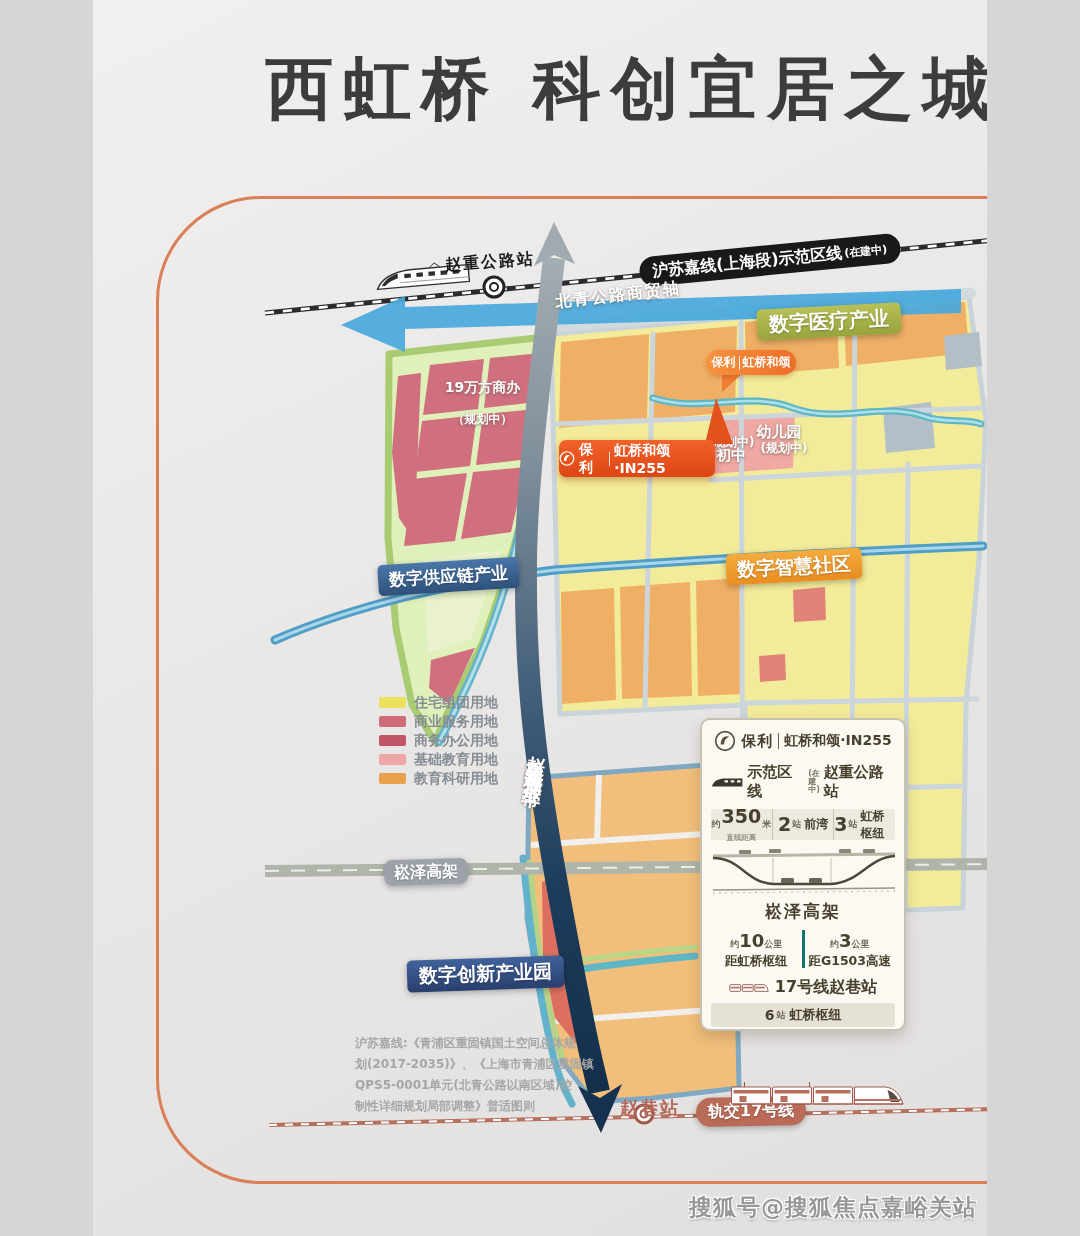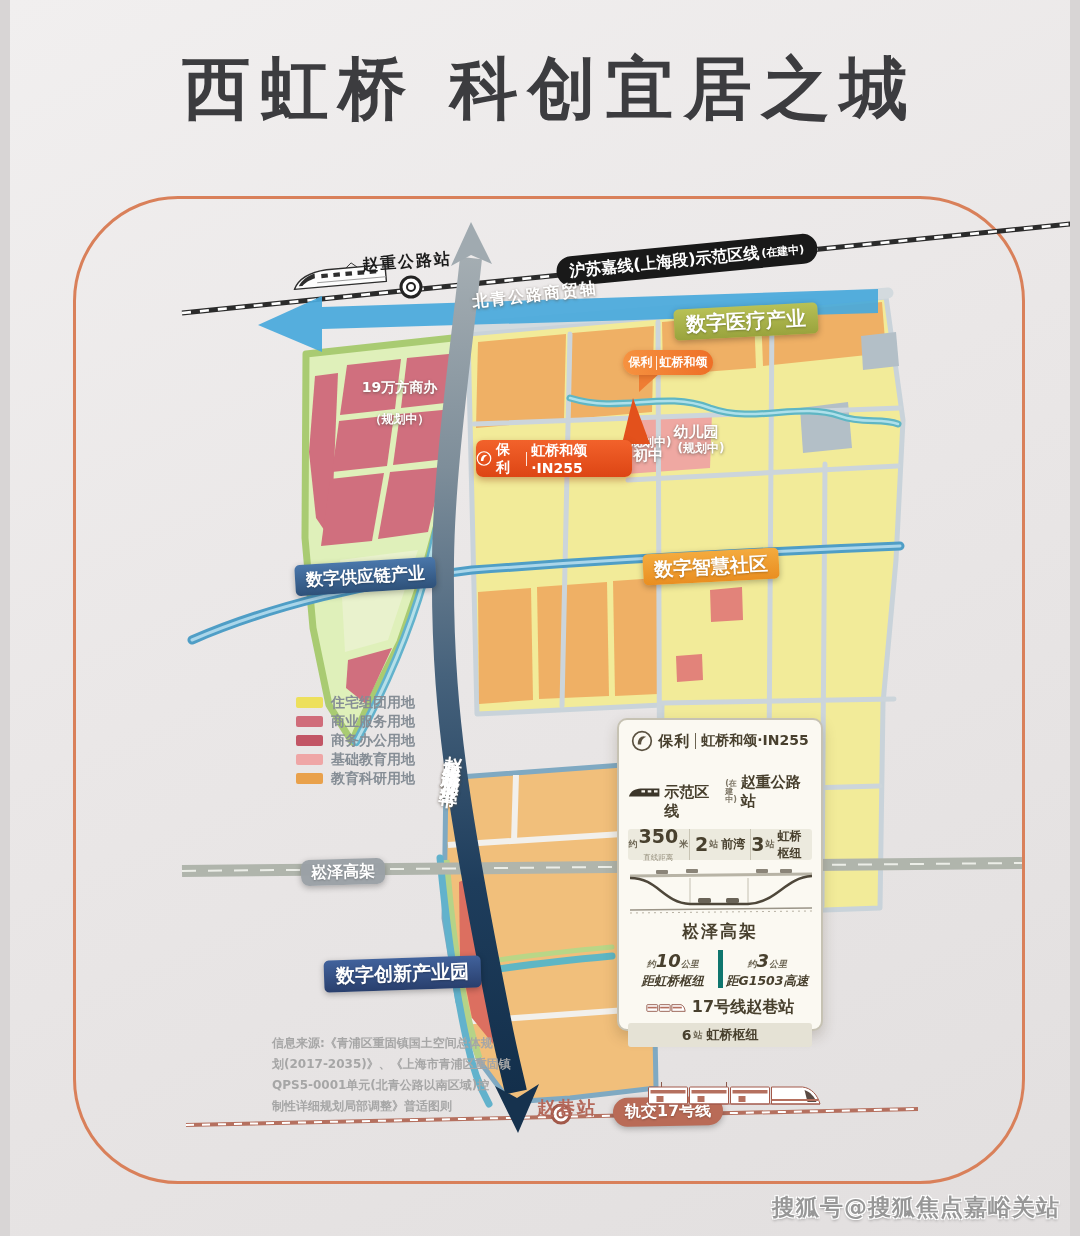--- a/index.html
+++ b/index.html
@@ -1,17 +1,17 @@
 <!DOCTYPE html>
 <html><head>
 <meta charset="utf-8">
 <style>
   html,body{margin:0;padding:0;background:#d8d5d5;}
   *{box-sizing:border-box;font-family:"DejaVu Sans","Liberation Sans",sans-serif;}
-  .stage{position:relative;width:1060px;height:1236px;margin:0 auto;overflow:hidden;
+  .stage{position:relative;width:894px;height:1236px;margin:0 auto;overflow:hidden;
     background:linear-gradient(155deg,#f1efef 0%,#eae7e7 45%,#e2dfdf 100%);}
   .abs{position:absolute;}
   .title{left:0;top:44px;width:1080px;text-align:center;font-size:68px;font-weight:900;
     color:#3c3c3f;letter-spacing:10px;}
   .frame{left:63px;top:196px;width:952px;height:988px;border:3px solid #d9805a;border-radius:105px;}
   svg.mapsvg{left:0;top:0;width:1080px;height:1236px;}
   
   .pill{display:flex;align-items:center;justify-content:center;color:#fff;font-weight:800;
     border-radius:5px;box-shadow:0 2px 6px rgba(0,0,0,.28);white-space:nowrap;
     text-shadow:0 1px 2px rgba(0,0,0,.25);}
@@ -64,35 +64,35 @@
   .legend-swatch{width:27px;height:11px;border-radius:2px;}
   .legend-label{font-size:14px;font-weight:800;color:#858d95;white-space:nowrap;}
   
   .card{left:607px;top:718px;width:206px;height:313px;background:#fbf9f2;border:2px solid #c6c2b3;
     border-radius:10px;box-shadow:0 6px 14px rgba(70,55,30,.22);padding:10px 9px 8px;color:#48402e;}
   .card-head{display:flex;align-items:center;justify-content:center;gap:5px;font-weight:800;}
   .card-head .brand{font-size:15px;letter-spacing:1px;}
   .card-head .bar{width:1px;height:16px;background:#6a6250;}
   .card-head .proj{font-size:14px;}
   .card-rail{margin-top:11px;display:flex;align-items:center;justify-content:center;gap:4px;font-weight:800;}
-  .card-rail .pre{font-size:15px;margin-top:20px;}
+  .card-rail .pre{font-size:15px;}
   .card-rail .st{font-size:8px;color:#7d7666;line-height:1;width:12px;}
   .card-rail .sta{font-size:15px;}
   .card-stats{margin-top:8px;background:#eceade;border-radius:3px;height:31px;display:flex;align-items:stretch;}
   .cell{flex:1;display:flex;align-items:center;justify-content:center;gap:1px;}
   .cell+.cell{border-left:1px solid #c8c4b4;}
   .cell .sm{font-size:9px;font-weight:700;color:#6d6654;}
   .cell .num{font-size:19px;font-weight:800;line-height:1;}
   .cell .dest{font-size:12px;font-weight:800;margin-left:2px;}
   .cell .stack{display:flex;flex-direction:column;align-items:center;line-height:1;}
-  .cell .sub{font-size:7.5px;color:#97917f;font-weight:400;margin-top:8px;}
+  .cell .sub{font-size:7.5px;color:#97917f;font-weight:700;margin-top:8px;}
   .card-road-name{margin-top:2px;text-align:center;font-size:17px;font-weight:800;letter-spacing:2px;}
   .card-dist{margin-top:7px;display:flex;}
-  .dcell{flex:1;display:flex;flex-direction:column;align-items:center;line-height:1.25;font-style:italic;}
-  .dcell+.dcell{border-left:5px solid #0f766e;}
+  .dcell{flex:1;display:flex;flex-direction:column;align-items:center;line-height:1.25;}
+  .dcell+.dcell{border-left:3px solid #0f766e;}
   .dcell .l1 .sm{font-size:9px;font-weight:700;color:#6d6654;}
   .dcell .l1 .num{font-size:18px;font-weight:800;}
   .dcell .l2{font-size:12.5px;font-weight:800;text-align:right;}
   .card-metro{margin-top:9px;display:flex;align-items:center;justify-content:center;gap:6px;
     font-size:16px;font-weight:800;}
   .card-note{margin-top:5px;background:#e5e2d5;border-radius:3px;height:24px;display:flex;
     align-items:center;justify-content:center;gap:2px;}
   .card-note .num{font-size:14px;font-weight:800;}
   .card-note .sm{font-size:9px;font-weight:700;color:#6d6654;}
   .card-note .dest{font-size:13px;font-weight:800;margin-left:2px;}
@@ -375,21 +375,21 @@
       <span>17号线赵巷站</span>
     </div>
     <div class="card-note">
       <span class="num">6</span>
       <span class="sm">站</span>
       <span class="dest">虹桥枢纽</span>
     </div>
   </div>
 
   <div class="abs source">
-    <span style="display:block">信息来源:《青浦区重固镇国土空间总体规</span>
+    <span style="display:block">沪苏嘉线:《青浦区重固镇国土空间总体规</span>
     <span style="display:block">划(2017-2035)》、《上海市青浦区重固镇</span>
     <span style="display:block">QPS5-0001单元(北青公路以南区域)控</span>
     <span style="display:block">制性详细规划局部调整》普适图则</span>
   </div>
 
   <div class="abs pill pill-subway">轨交17号线</div>
   <div class="abs t-zhaoxiang">赵巷站</div>
   <div class="abs train-bottom">
     <svg viewBox="0 0 350 64" width="176" height="32">
       <path d="M30 8 L30 18 M160 8 L160 18" stroke="#8a5a4c" stroke-width="2"></path>

